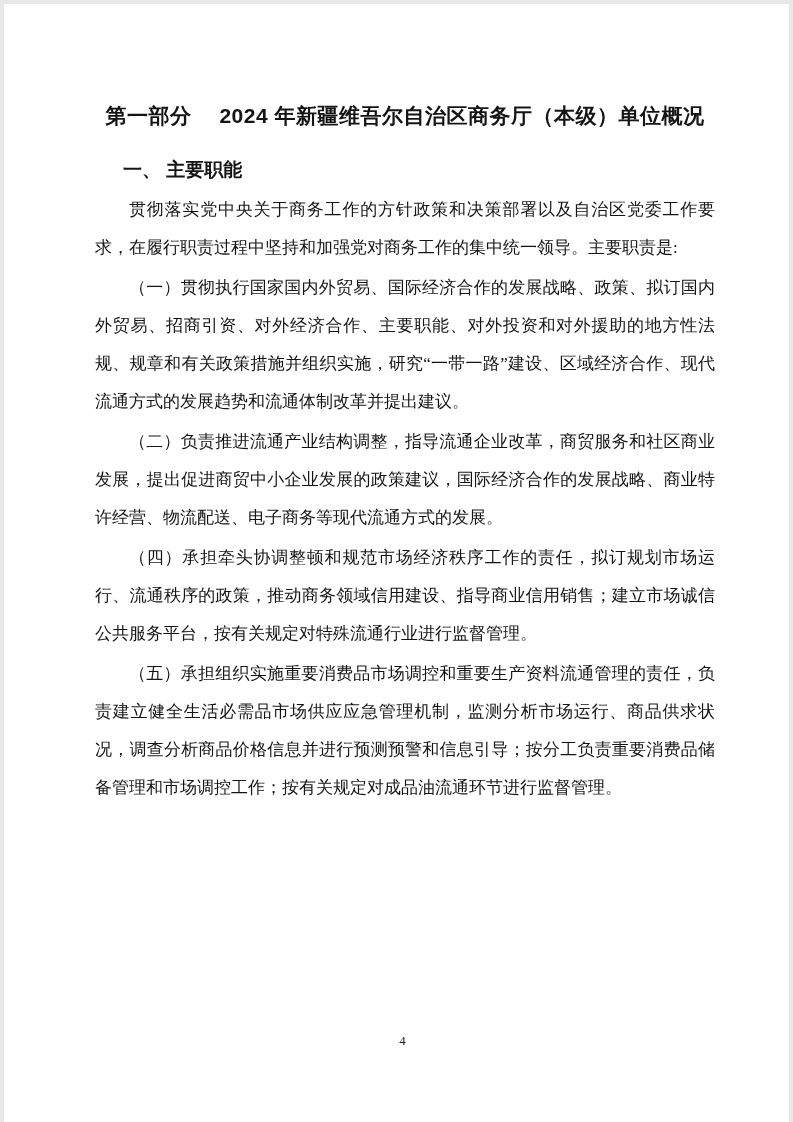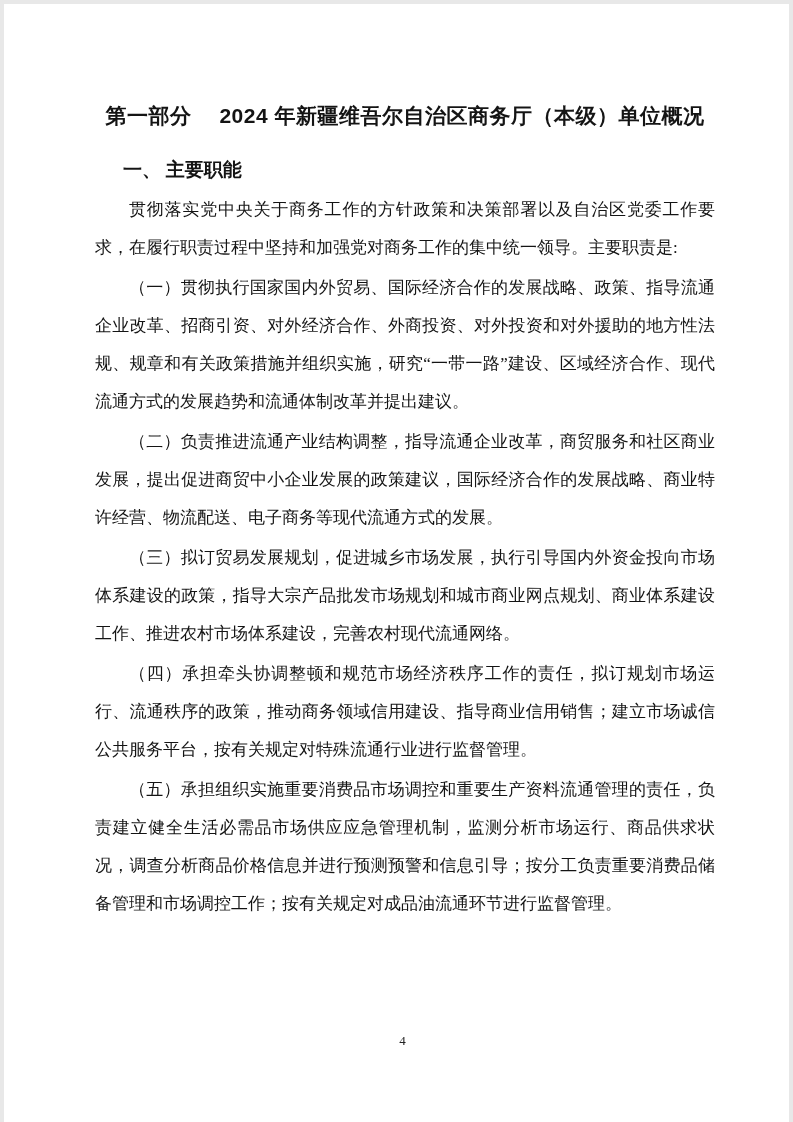--- a/index.html
+++ b/index.html
@@ -25,21 +25,21 @@
     font-family: "Liberation Sans", "DejaVu Sans", sans-serif;
     font-weight: bold;
     font-size: 21px;
     line-height: 30px;
     letter-spacing: 0.5px;
     white-space: nowrap;
   }
   .section-heading {
     margin-top: 26px;
     padding-left: 30px;
-    font-family: Liberation Serif, serif;
+    font-family: Liberation Sans, sans-serif;
     font-weight: bold;
     font-size: 19px;
     line-height: 26px;
   }
   .body-text {
     margin-top: 8px;
   }
   .body-text p {
     font-size: 17px;
     line-height: 38px;
@@ -60,21 +60,20 @@
 </style>
 </head>
 <body>
 
 <div class="doc-page">
   <div class="content">
     <div class="doc-title">第一部分　 2024 年新疆维吾尔自治区商务厅（本级）单位概况</div>
     <div class="section-heading">一、 主要职能</div>
     <div class="body-text">
       <p>贯彻落实党中央关于商务工作的方针政策和决策部署以及自治区党委工作要求，在履行职责过程中坚持和加强党对商务工作的集中统一领导。主要职责是:</p>
-      <p>（一）贯彻执行国家国内外贸易、国际经济合作的发展战略、政策、指导流通企业改革、招商引资、对外经济合作、外商投资、对外投资和对外援助的地方性法规、规章和有关政策措施并组织实施，研究“一带一路”建设、区域经济合作、现代流通方式的发展趋势和流通体制改革并提出建议。</p>
+      <p>（一）贯彻执行国家国内外贸易、国际经济合作的发展战略、政策、拟订国内外贸易、招商引资、对外经济合作、主要职能、对外投资和对外援助的地方性法规、规章和有关政策措施并组织实施，研究“一带一路”建设、区域经济合作、现代流通方式的发展趋势和流通体制改革并提出建议。</p>
       <p>（二）负责推进流通产业结构调整，指导流通企业改革，商贸服务和社区商业发展，提出促进商贸中小企业发展的政策建议，国际经济合作的发展战略、商业特许经营、物流配送、电子商务等现代流通方式的发展。</p>
-      <p>（三）拟订贸易发展规划，促进城乡市场发展，执行引导国内外资金投向市场体系建设的政策，指导大宗产品批发市场规划和城市商业网点规划、商业体系建设工作、推进农村市场体系建设，完善农村现代流通网络。</p>
       <p>（四）承担牵头协调整顿和规范市场经济秩序工作的责任，拟订规划市场运行、流通秩序的政策，推动商务领域信用建设、指导商业信用销售；建立市场诚信公共服务平台，按有关规定对特殊流通行业进行监督管理。</p>
       <p>（五）承担组织实施重要消费品市场调控和重要生产资料流通管理的责任，负责建立健全生活必需品市场供应应急管理机制，监测分析市场运行、商品供求状况，调查分析商品价格信息并进行预测预警和信息引导；按分工负责重要消费品储备管理和市场调控工作；按有关规定对成品油流通环节进行监督管理。</p>
     </div>
   </div>
   <div class="page-number">4</div>
 </div>
 
 </body></html>

